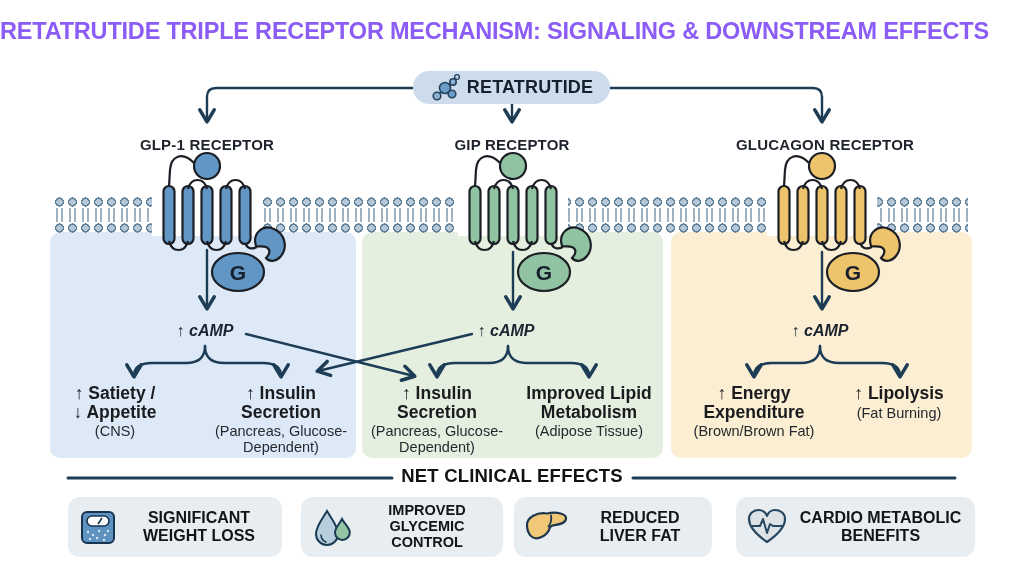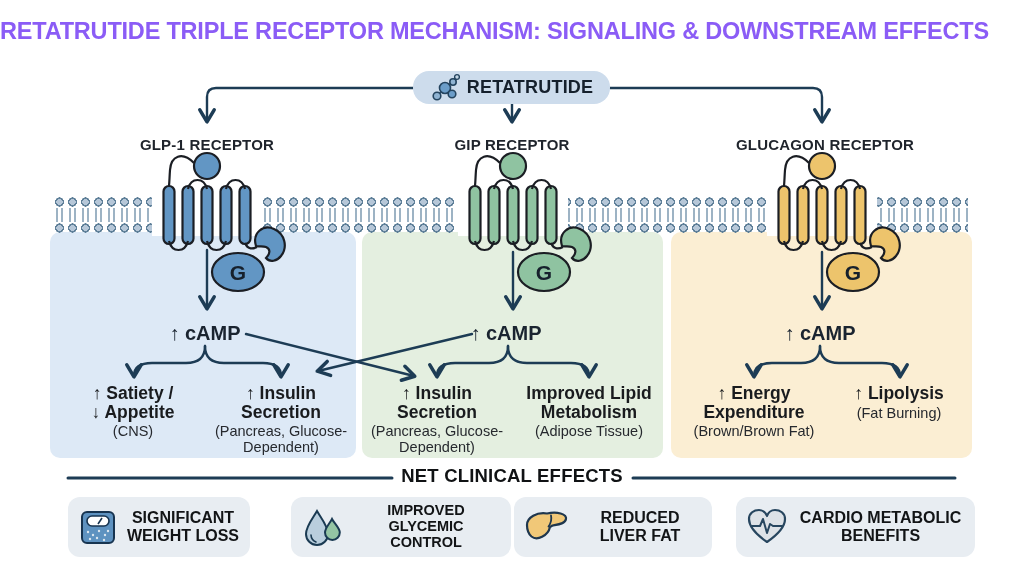--- a/index.html
+++ b/index.html
@@ -22,22 +22,22 @@
   .panel.yellow{left:671px;width:301px;background:#fbeed3;}
   
   .membrane{left:53px;top:196px;width:915px;height:38px;z-index:2;
     background:
       radial-gradient(circle at 6.5px 6px, #b6c7d8 3.1px, #5e7f98 3.2px, #5e7f98 4.5px, rgba(0,0,0,0) 4.7px) 0 0 / 13px 12px repeat-x,
       radial-gradient(circle at 6.5px 6px, #b6c7d8 3.1px, #5e7f98 3.2px, #5e7f98 4.5px, rgba(0,0,0,0) 4.7px) 0 100% / 13px 12px repeat-x,
       repeating-linear-gradient(90deg, rgba(0,0,0,0) 0 3px, #9db3c4 3px 4.6px, rgba(0,0,0,0) 4.6px 8.4px, #9db3c4 8.4px 10px, rgba(0,0,0,0) 10px 13px) 0 12px / 13px 14px repeat-x;
     background-repeat:repeat-x;}
   .connectors{left:0;top:0;z-index:3;pointer-events:none;}
   .receptor{top:150px;z-index:4;}
-  .camp{top:322px;transform:translateX(-50%);font-size:20px;font-weight:bold;color:#1a2430;
-        white-space:nowrap;z-index:5;}
+  .camp{top:322px;transform:translateX(-50%);font-size:16px;font-weight:bold;color:#1a2430;
+        white-space:nowrap;z-index:5;font-style:italic;}
   .fx{top:384px;transform:translateX(-50%);text-align:center;z-index:5;}
   .fx-main{font-size:17.5px;font-weight:bold;color:#191b1e;line-height:1.06;white-space:pre-line;}
   .fx-sub{font-size:14.5px;color:#26292e;line-height:1.12;margin-top:2px;white-space:pre-line;}
   
   .net-label{top:465px;left:0;width:1024px;text-align:center;font-size:18.5px;font-weight:bold;
              color:#101214;z-index:5;letter-spacing:0.2px;}
   .nbox{top:497px;height:60px;background:#e8edf2;border-radius:12px;display:flex;align-items:center;
         gap:8px;padding:0 10px;box-sizing:border-box;z-index:5;}
   .nbox-label{flex:1;text-align:center;font-size:16px;font-weight:bold;color:#121416;
               line-height:1.1;white-space:pre-line;}
@@ -167,21 +167,21 @@
       <path d="M134,96 C130,83 141,74 152,79 C163,84 166,97 159,106 C155,111 148,113 144,108 C148,104 149,99 144,97 C140,95.5 136,97 134,96 Z"></path>
       <ellipse cx="116" cy="122" rx="26" ry="19"></ellipse>
     </g>
     <text x="116" y="130" text-anchor="middle" font-size="21" font-weight="bold" fill="#16202c">G</text>
   </svg>
 
   <div class="abs camp" style="left:205px">↑ cAMP</div>
   <div class="abs camp" style="left:506px">↑ cAMP</div>
   <div class="abs camp" style="left:820px">↑ cAMP</div>
 
-  <div class="abs fx" style="left:133px">
+  <div class="abs fx" style="left:115px">
     <div class="fx-main">↑ Satiety /
 ↓ Appetite</div>
     <div class="fx-sub">(CNS)</div>
   </div>
   <div class="abs fx" style="left:281px">
     <div class="fx-main">↑ Insulin
 Secretion</div>
     <div class="fx-sub">(Pancreas, Glucose-
 Dependent)</div>
   </div>
@@ -201,41 +201,41 @@
 Expenditure</div>
     <div class="fx-sub">(Brown/Brown Fat)</div>
   </div>
   <div class="abs fx" style="left:899px">
     <div class="fx-main">↑ Lipolysis</div>
     <div class="fx-sub">(Fat Burning)</div>
   </div>
 
   <div class="abs net-label">NET CLINICAL EFFECTS</div>
 
-  <div class="abs nbox" style="left:68px;width:182px">
+  <div class="abs nbox" style="left:68px;width:214px">
     <svg width="40" height="40" viewBox="0 0 40 40">
       <rect x="4" y="5" width="32" height="31" rx="5" fill="#5e92c0" stroke="#173450" stroke-width="2"></rect>
       <rect x="9" y="9" width="22" height="10" rx="5" fill="#ffffff" stroke="#173450" stroke-width="1.6"></rect>
       <path d="M20,17 L24,11" stroke="#173450" stroke-width="1.6" fill="none"></path>
       <g fill="#dce6ee">
         <circle cx="10" cy="25" r="1.2"></circle>
           <circle cx="15" cy="28" r="1.2"></circle>
           <circle cx="21" cy="24" r="1.2"></circle>
         <circle cx="27" cy="28" r="1.2"></circle>
           <circle cx="12" cy="32" r="1.2"></circle>
           <circle cx="19" cy="31" r="1.2"></circle>
         <circle cx="26" cy="33" r="1.2"></circle>
           <circle cx="30" cy="24" r="1.2"></circle>
       </g>
     </svg>
     <div class="nbox-label">SIGNIFICANT
 WEIGHT LOSS</div>
   </div>
 
-  <div class="abs nbox" style="left:291px;width:220px">
+  <div class="abs nbox" style="left:301px;width:202px">
     <svg width="42" height="42" viewBox="0 0 42 42">
       <path d="M16,5 C12,12 5,20 5,28 A11,11 0 0 0 27,28 C27,20 20,12 16,5 Z" fill="#b9cedd" stroke="#1a3a52" stroke-width="2"></path>
       <path d="M31,13 C29,17 24,22 24,26.5 A7.4,7.4 0 0 0 38.8,26.5 C38.8,22 33,17 31,13 Z" fill="#94c5a4" stroke="#1a3a52" stroke-width="2"></path>
       <path d="M10,29 A8,8 0 0 0 15,36" fill="none" stroke="#1a3a52" stroke-width="1.6" stroke-linecap="round"></path>
     </svg>
     <div class="nbox-label small">IMPROVED
 GLYCEMIC
 CONTROL</div>
   </div>
 

